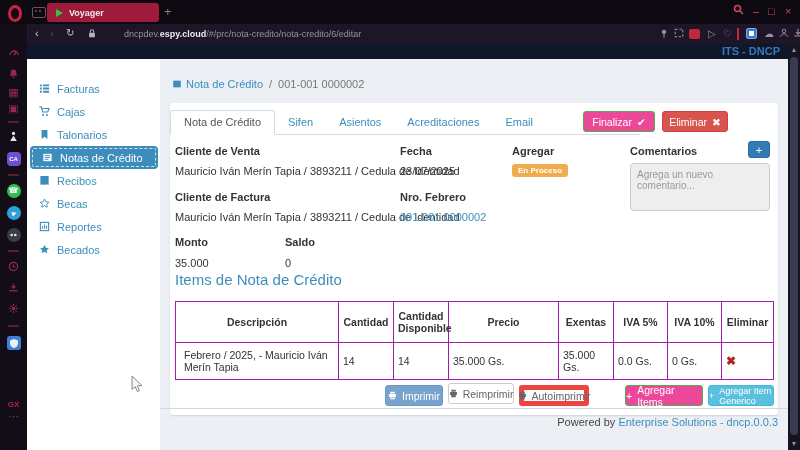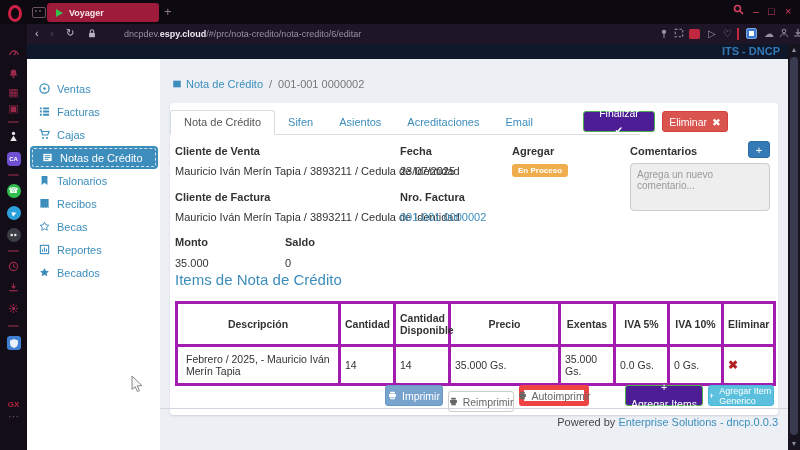--- a/index.html
+++ b/index.html
@@ -55,39 +55,39 @@
   #content{left:133px;top:15px;width:628px;height:391px;background:#ecf0f5;}
   #breadcrumb{position:absolute;left:12px;top:19px;font-size:11px;color:#777;display:flex;align-items:center;gap:6px;}
   #breadcrumb .bc-link{color:#3c8dbc;display:flex;align-items:center;gap:4px;}
   #breadcrumb svg{width:10px;height:10px;fill:#3c8dbc;}
 
   #card{position:absolute;left:10px;top:44px;width:608px;height:312px;background:#fff;border-radius:3px;box-shadow:0 1px 2px rgba(0,0,0,.12);}
   #tabsrow{position:absolute;left:0px;top:6px;width:470px;height:25px;border-bottom:1px solid #d8dce1;display:flex;align-items:flex-end;}
   .ptab{font-size:11px;color:#3c8dbc;padding:5px 13px 6px;cursor:pointer;}
   .ptab.active{color:#555;background:#fff;border:1px solid #d8dce1;border-bottom:1px solid #fff;border-radius:3px 3px 0 0;margin-bottom:-1px;}
   .btn{position:absolute;font-size:10.5px;color:#fff;border-radius:3px;display:flex;align-items:center;justify-content:center;gap:5px;cursor:pointer;box-sizing:border-box;}
-  .btn-green{background:#4c1d95;border:1px solid #4cae4c;flex-direction:column;}
+  .btn-green{background:#ec4899;border:1px solid #4cae4c;}
   .btn-red{background:#d9534f;border:1px solid #d43f3a;}
   .btn-blue{background:#77a3cd;border:1px solid #6a99c6;}
   .btn-white{background:#fff;border:1px solid #ccc;color:#666;}
   .btn-plain{background:#fdfdfd;border:5px solid #ef4444;color:#666;}
   .btn-cyan{background:#5bc0de;border:1px solid #46b8da;}
   .btn .bico svg{width:9px;height:9px;fill:currentColor;display:block;}
 
   .lbl{position:absolute;font-size:11px;font-weight:bold;color:#333;}
   .val{position:absolute;font-size:11px;color:#333;white-space:nowrap;}
   .link{color:#3c8dbc;}
   .badge-estado{position:absolute;background:#f0ad4e;color:#fff;font-size:8px;font-weight:bold;padding:2px 6px;border-radius:3px;}
   .addbtn{position:absolute;width:22px;height:17px;background:#337ab7;border:1px solid #2e6da4;border-radius:3px;color:#fff;font-size:11px;display:flex;align-items:center;justify-content:center;cursor:pointer;box-sizing:border-box;}
   textarea.cmt{position:absolute;width:140px;height:48px;background:#eee;border:1px solid #ccc;border-radius:4px;resize:none;font-family:"Liberation Sans",sans-serif;font-size:10px;color:#555;padding:5px 6px;box-sizing:border-box;}
   textarea.cmt::placeholder{color:#9a9a9a;}
   .sectitle{position:absolute;font-size:15px;color:#3c8dbc;}
 
   table.items{position:absolute;left:5px;top:198px;width:598px;border-collapse:collapse;table-layout:fixed;background:#fff;}
-  table.items th,table.items td{border:3px solid #a21caf;font-size:10.5px;color:#333;padding:3px 4px;}
+  table.items th,table.items td{border:1px solid #a21caf;font-size:10.5px;color:#333;padding:3px 4px;}
   table.items th{font-weight:bold;text-align:center;height:34px;vertical-align:middle;}
   table.items td{height:30px;vertical-align:middle;}
   table.items td.desc{text-align:left;padding-left:8px;}
   .delx{color:#b22222;font-weight:bold;font-size:12px;cursor:pointer;}
 
   #pagefooter{position:absolute;left:0;right:0;top:349px;height:29px;border-top:1px solid #d2d6de;font-size:11px;color:#444;text-align:right;padding:7px 10px 0 0;box-sizing:border-box;}
 
   
   #pgscroll{left:788px;top:44px;width:12px;height:406px;background:#17131f;}
   #pgscroll .thumb{position:absolute;left:2px;top:13px;width:8px;height:378px;background:#3a3a50;border-radius:4px;}
@@ -244,60 +244,51 @@
   <div id="page" class="abs">
     <div id="appheader" class="abs">
       <span id="brand">ITS - DNCP</span>
     </div>
 
     <div id="appsidebar" class="abs">
       <div id="sblist">
         <div class="sbitem">
           <span class="ic">
               <svg viewBox="0 0 12 12">
-                <circle cx="6" cy="6" r="5" fill="none" stroke="currentColor" stroke-width="1.4"></circle>
-                <circle cx="6" cy="6" r="1.4"></circle>
-              </svg>
-            </span>
-          <span>Ventas</span>
-        </div>
-        <div class="sbitem">
-          <span class="ic">
-              <svg viewBox="0 0 12 12">
                 <path d="M1 1.5h2v2H1zM1 5h2v2H1zM1 8.5h2v2H1zM4.5 1.5H11v2H4.5zM4.5 5H11v2H4.5zM4.5 8.5H11v2H4.5z"></path>
               </svg>
             </span>
           <span>Facturas</span>
         </div>
         <div class="sbitem">
           <span class="ic">
               <svg viewBox="0 0 12 12">
                 <path d="M.5 1h2l1.4 5.5h5.6L11 2.8H3.2" fill="none" stroke="currentColor" stroke-width="1.2"></path>
                 <circle cx="4.5" cy="9.7" r="1.1"></circle>
                 <circle cx="8.7" cy="9.7" r="1.1"></circle>
               </svg>
             </span>
           <span>Cajas</span>
         </div>
+        <div class="sbitem">
+          <span class="ic">
+              <svg viewBox="0 0 12 12">
+                <path d="M2.8 1h6.4v10L6 8.4 2.8 11z"></path>
+              </svg>
+            </span>
+          <span>Talonarios</span>
+        </div>
         <div class="sbitem active">
           <span class="ic">
               <svg viewBox="0 0 12 12">
                 <path d="M1.5 2h9v8h-9z"></path>
                 <path d="M3 4h6M3 6h6M3 8h4" stroke="#3c8dbc" stroke-width="1"></path>
               </svg>
             </span>
           <span>Notas de Crédito</span>
-        </div>
-        <div class="sbitem">
-          <span class="ic">
-              <svg viewBox="0 0 12 12">
-                <path d="M2.8 1h6.4v10L6 8.4 2.8 11z"></path>
-              </svg>
-            </span>
-          <span>Talonarios</span>
         </div>
         <div class="sbitem">
           <span class="ic">
               <svg viewBox="0 0 12 12">
                 <path d="M1.5 1h9v10l-1.5-1-1.5 1-1.5-1-1.5 1-1.5-1-1.5 1z"></path>
               </svg>
             </span>
           <span>Recibos</span>
         </div>
         <div class="sbitem">
@@ -366,21 +357,21 @@
         <span class="badge-estado" style="left:342px;top:61px;">En Proceso</span>
 
         <span class="lbl" style="left:460px;top:42px;">Comentarios</span>
         <span class="addbtn" style="left:578px;top:38px;">
             <span>+</span>
           </span>
         <textarea class="cmt" style="left: 460px; top: 60px;" placeholder="Agrega un nuevo comentario..."></textarea>
 
         <span class="lbl" style="left:5px;top:88px;">Cliente de Factura</span>
         <span class="val" style="left:5px;top:108px;">Mauricio Iván Merín Tapia / 3893211 / Cedula de Identidad</span>
-        <span class="lbl" style="left:230px;top:88px;">Nro. Factura</span>
+        <span class="lbl" style="left:230px;top:88px;">Nro. Febrero</span>
         <span class="val link" style="left:230px;top:108px;">001-001 0000002</span>
 
         <span class="lbl" style="left:5px;top:133px;">Monto</span>
         <span class="val" style="left:5px;top:154px;">35.000</span>
         <span class="lbl" style="left:115px;top:133px;">Saldo</span>
         <span class="val" style="left:115px;top:154px;">0</span>
 
         <span class="sectitle" style="left:5px;top:168px;">Items de Nota de Crédito</span>
 
         <table class="items">
@@ -421,21 +412,21 @@
         <div class="btn btn-blue" style="left:215px;top:282px;width:58px;height:21px;">
           <span class="bico">
               <svg viewBox="0 0 12 12">
                 <path d="M3 1h6v2.5H3z"></path>
                 <path d="M1.5 4h9v4H9v3H3V8H1.5z"></path>
                 <path d="M4 8.8h4" stroke="#77a3cd" stroke-width="1"></path>
               </svg>
             </span>
           <span>Imprimir</span>
         </div>
-        <div class="btn btn-white" style="left:278px;top:288px;width:66px;height:21px;">
+        <div class="btn btn-white" style="left:278px;top:280px;width:66px;height:21px;">
           <span class="bico">
               <svg viewBox="0 0 12 12">
                 <path d="M3 1h6v2.5H3z"></path>
                 <path d="M1.5 4h9v4H9v3H3V8H1.5z"></path>
               </svg>
             </span>
           <span>Reimprimir</span>
         </div>
         <div class="btn btn-plain" style="left:349px;top:282px;width:70px;height:21px;">
           <span class="bico">

